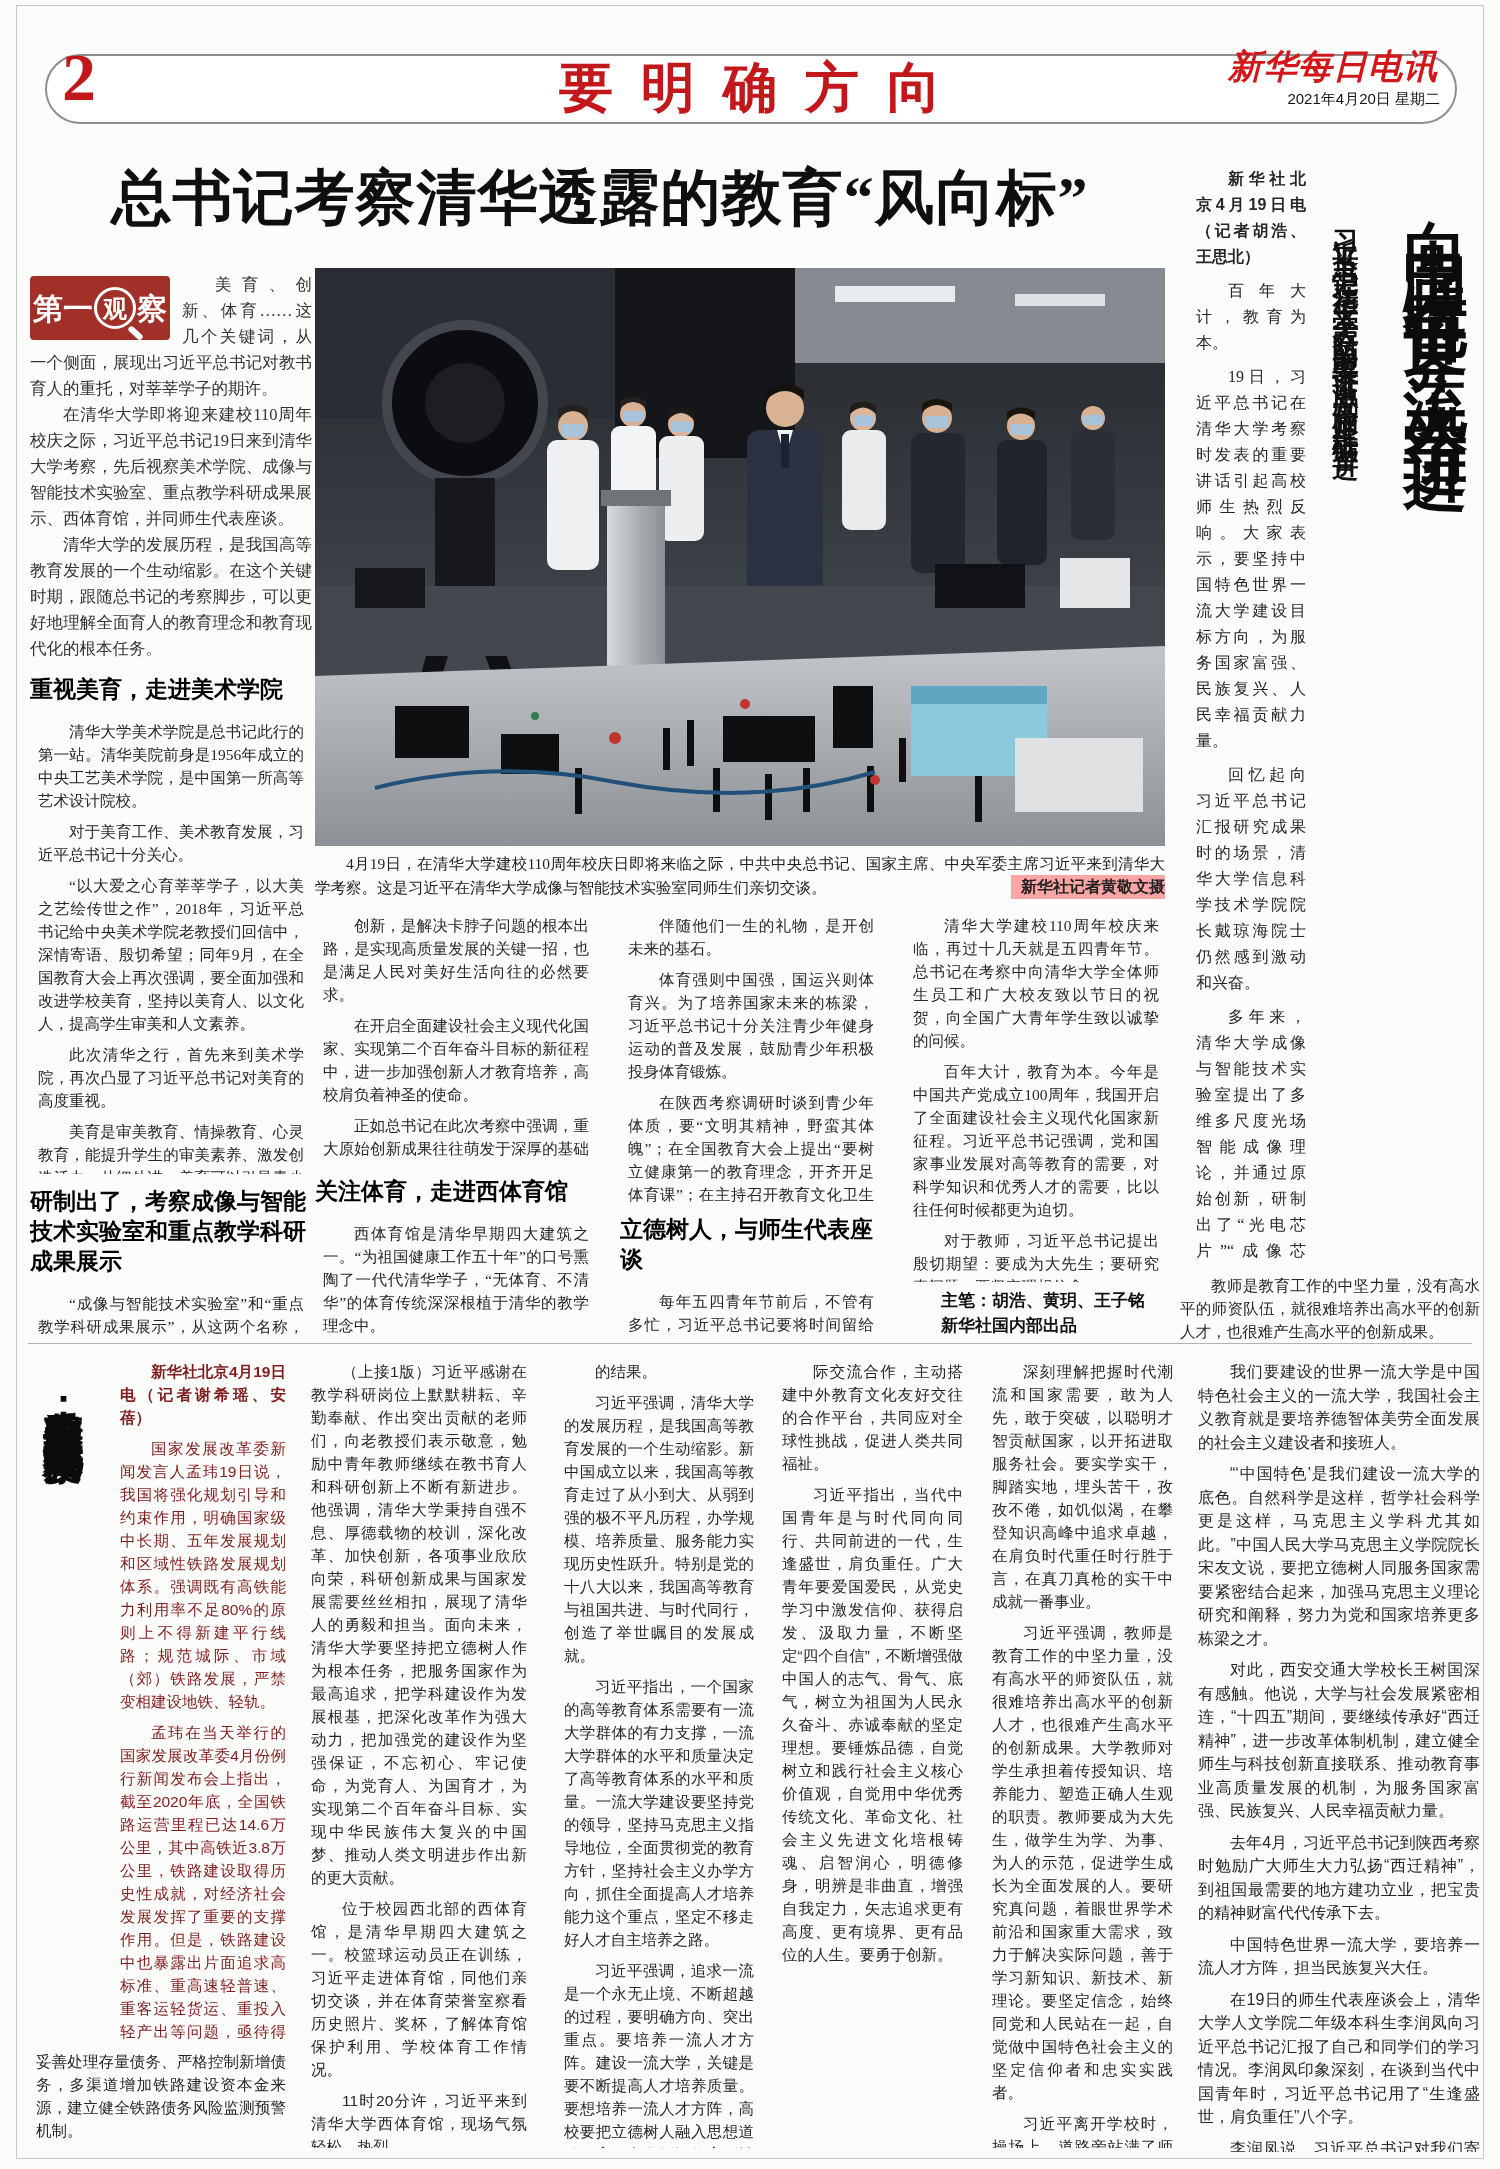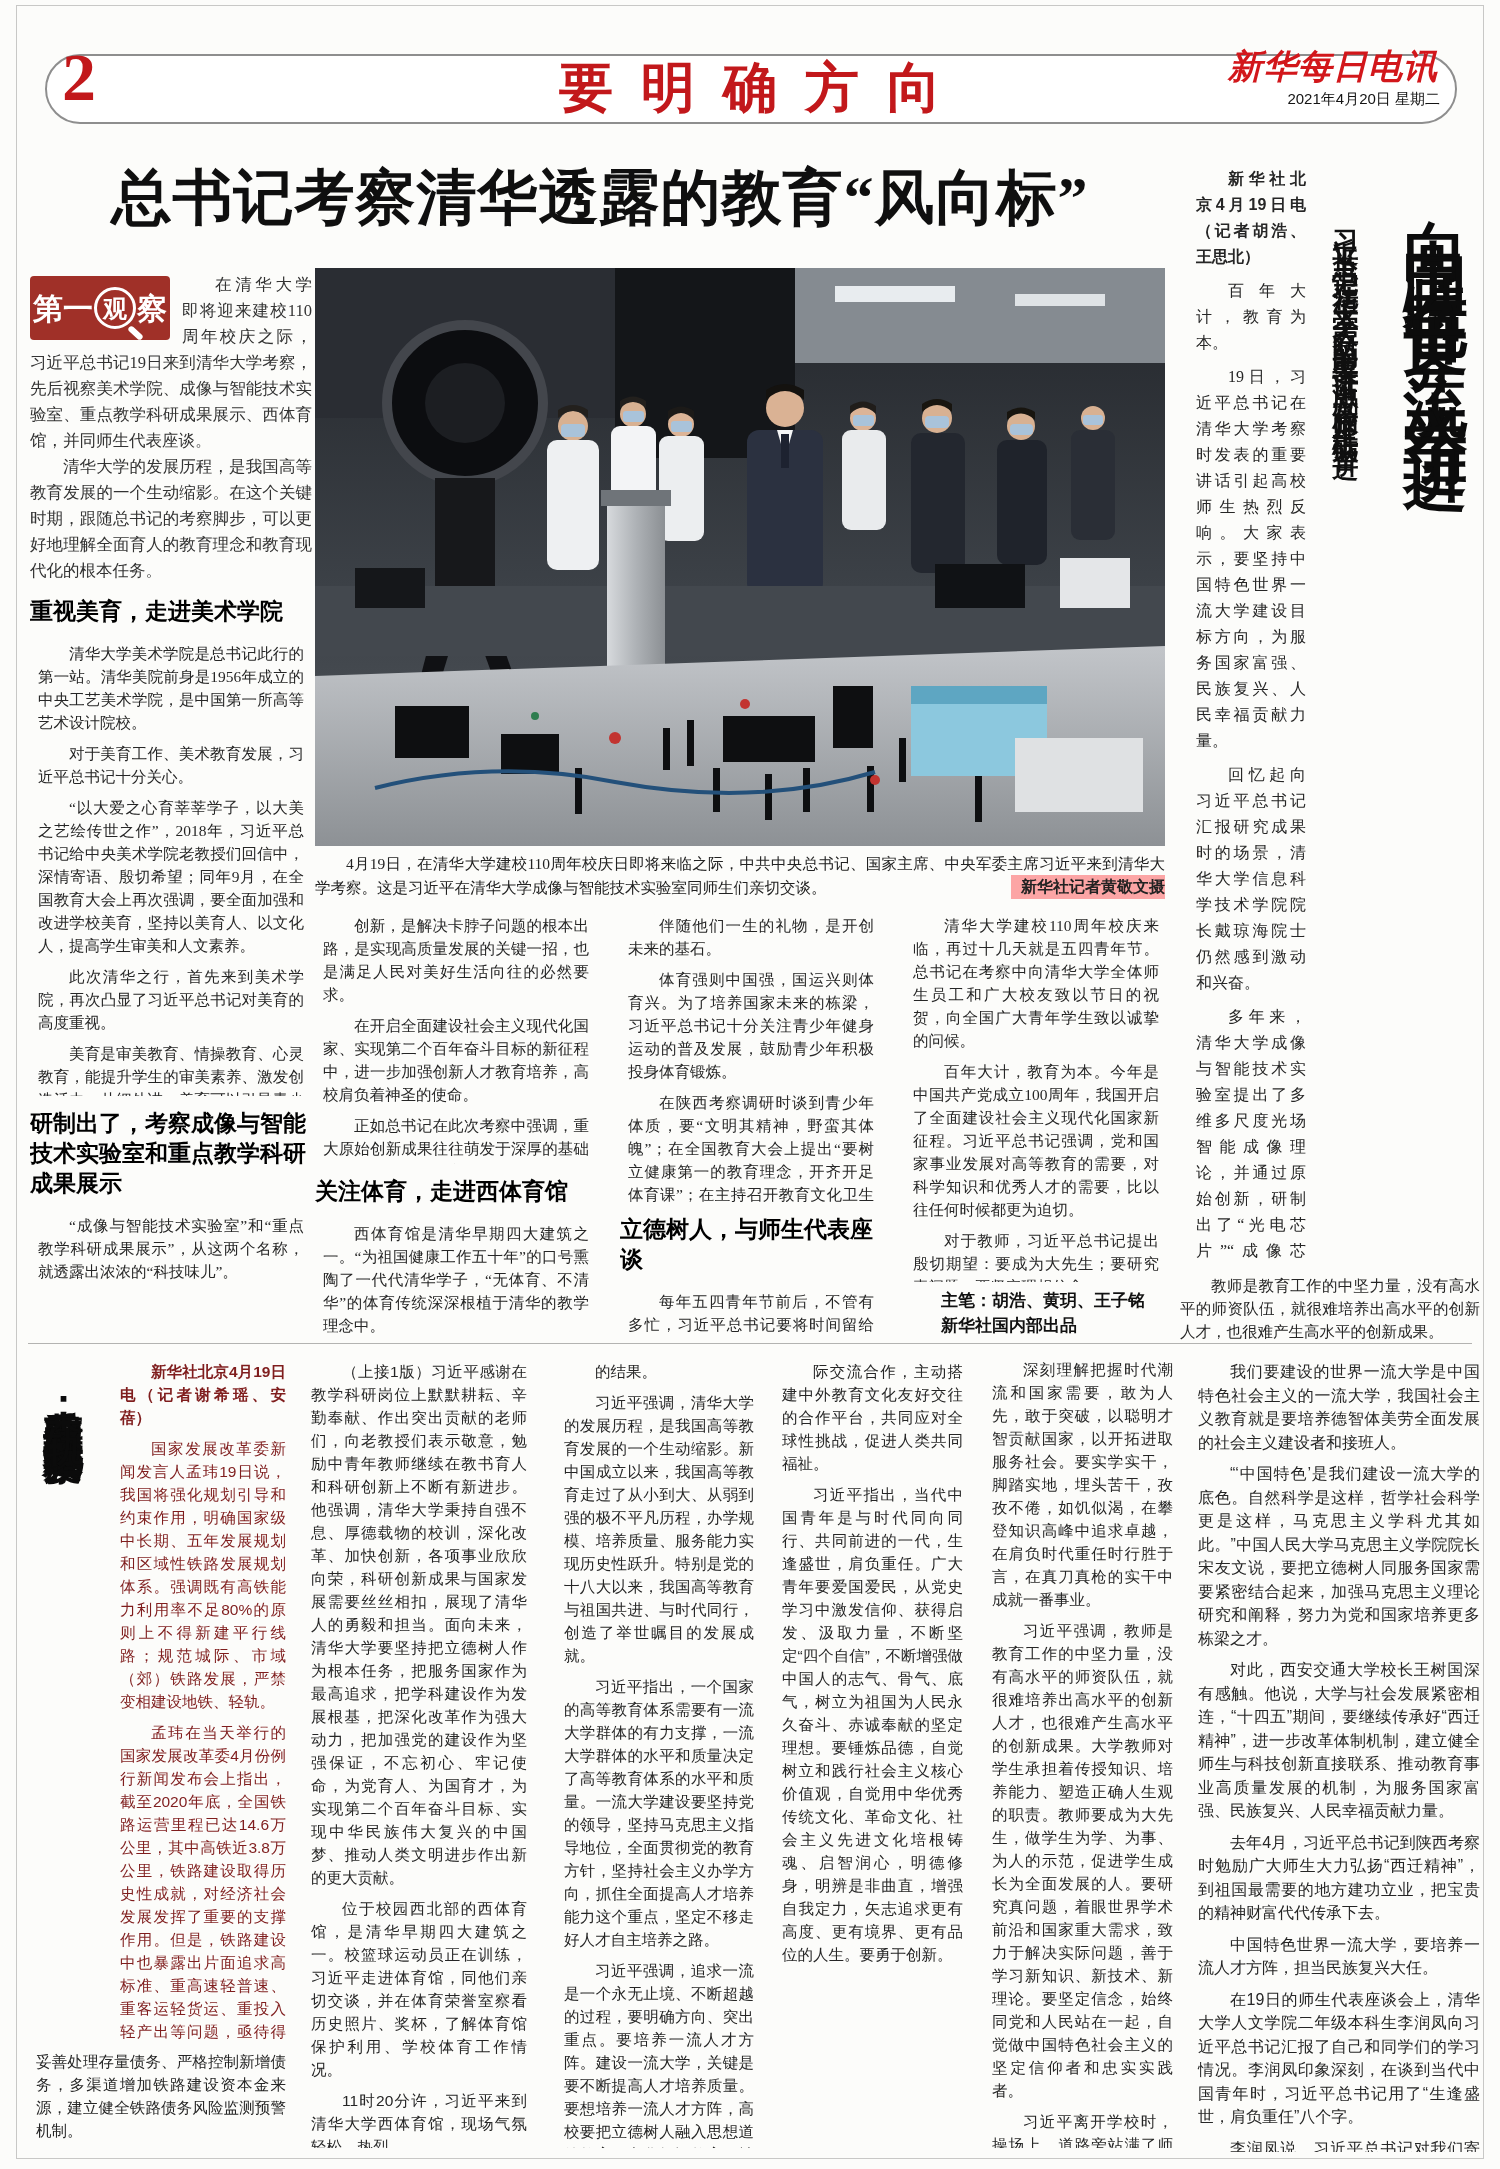--- a/index.html
+++ b/index.html
@@ -66,21 +66,21 @@
   .ndrc-vh{position:absolute;left:36px;top:1390px;height:680px;writing-mode:vertical-rl;
       font-size:40px;font-weight:900;letter-spacing:-2px;color:#0b0b0b;overflow:hidden;}
   .ndrc-col{left:112px;top:1352px;width:182px;height:688px;font-size:15.5px;line-height:23px;font-family:"Liberation Sans",sans-serif;color:#7f1d1d;}
   .ndrc-col p:first-child{font-weight:bold;}
   .ndrc-tail{left:28px;top:2042px;width:266px;height:100px;font-family:"Liberation Sans",sans-serif;}
   .ndrc-tail p{text-indent:0;}
 
   .jc1{left:303px;top:1352px;width:232px;height:796px;font-family:"Liberation Sans",sans-serif;}
   .jc2{left:556px;top:1352px;width:206px;height:796px;font-family:"Liberation Sans",sans-serif;}
   .jc3{left:774px;top:1352px;width:197px;height:796px;font-family:"Liberation Sans",sans-serif;}
-  .jc4{left:984px;top:1352px;width:197px;height:796px;font-family:Liberation Mono, monospace;}
+  .jc4{left:984px;top:1352px;width:197px;height:796px;font-family:Liberation Serif, serif;}
   .rb{left:1190px;top:1352px;width:298px;height:800px;font-size:16px;line-height:23.5px;font-family:"Liberation Sans",sans-serif;}
 </style>
 </head>
 <body>
 
 <div class="page">
   <div class="frame"></div>
 
   <div class="capsule"></div>
   <div class="pagenum">2</div>
@@ -91,20 +91,21 @@
   <div class="headline">总书记考察清华透露的教育“风向标”</div>
 
   <div class="col lc">
     <div class="kicker">
       <span>第一</span>
         <span class="ring">观</span>
         <span>察</span>
       <span class="handle"></span>
     </div>
     <div class="intro">
+        <p>美育、创新、体育……这几个关键词，从一个侧面，展现出习近平总书记对教书育人的重托，对莘莘学子的期许。</p>
         <p>在清华大学即将迎来建校110周年校庆之际，习近平总书记19日来到清华大学考察，先后视察美术学院、成像与智能技术实验室、重点教学科研成果展示、西体育馆，并同师生代表座谈。</p>
         <p>清华大学的发展历程，是我国高等教育发展的一个生动缩影。在这个关键时期，跟随总书记的考察脚步，可以更好地理解全面育人的教育理念和教育现代化的根本任务。</p>
       </div>
     <div class="sh">重视美育，走进美术学院</div>
     <div class="block" style="max-height:462px">
         <p>清华大学美术学院是总书记此行的第一站。清华美院前身是1956年成立的中央工艺美术学院，是中国第一所高等艺术设计院校。</p>
         <p>对于美育工作、美术教育发展，习近平总书记十分关心。</p>
         <p>“以大爱之心育莘莘学子，以大美之艺绘传世之作”，2018年，习近平总书记给中央美术学院老教授们回信中，深情寄语、殷切希望；同年9月，在全国教育大会上再次强调，要全面加强和改进学校美育，坚持以美育人、以文化人，提高学生审美和人文素养。</p>
         <p>此次清华之行，首先来到美术学院，再次凸显了习近平总书记对美育的高度重视。</p>
         <p>美育是审美教育、情操教育、心灵教育，能提升学生的审美素养、激发创造活力。从细处讲，美育可以引导青少年发现美、理解美、追求美，让美的精神融入日常生活；从大处说，美育关乎青少年人格的养成、灵魂的塑造，关乎人民群众坚定文化自信。</p>

